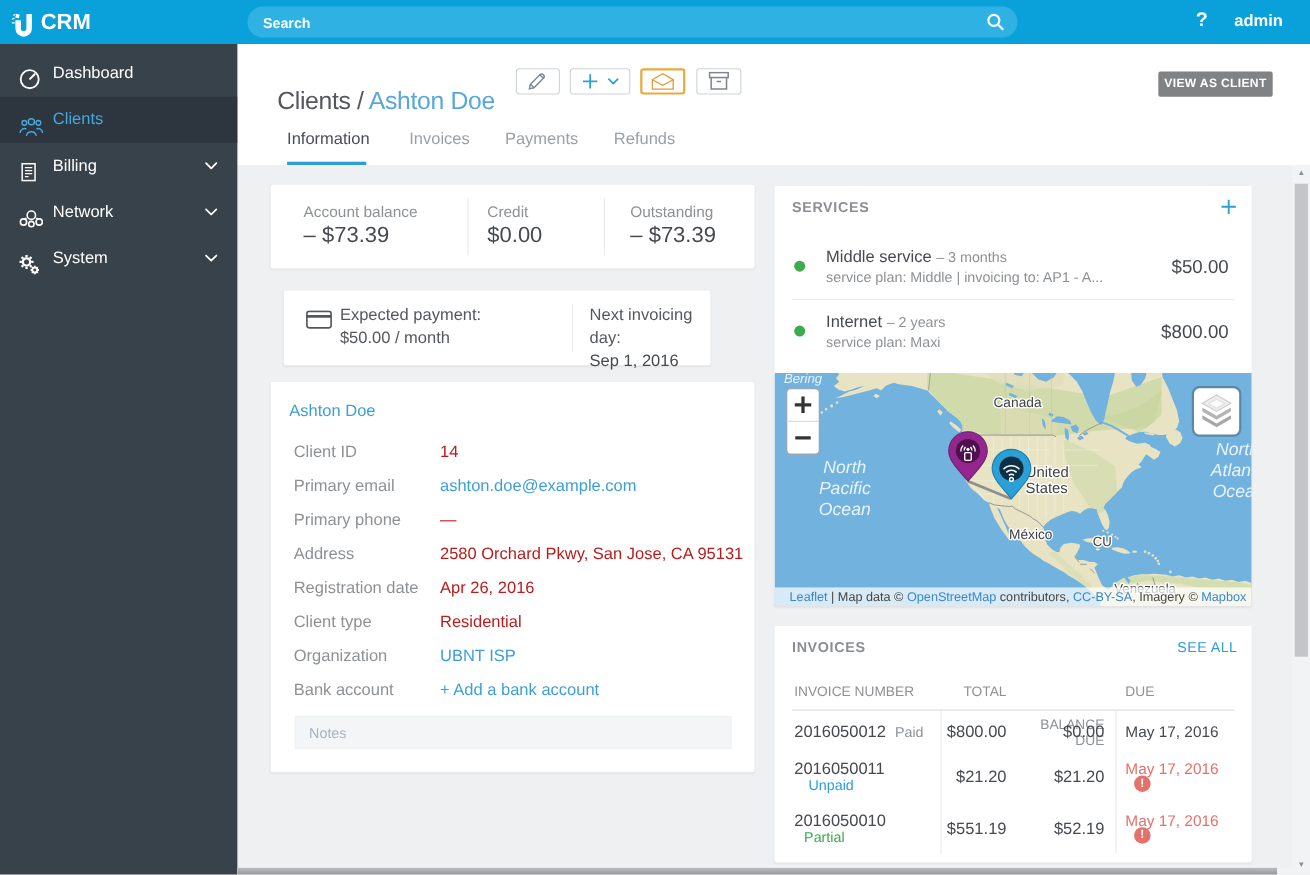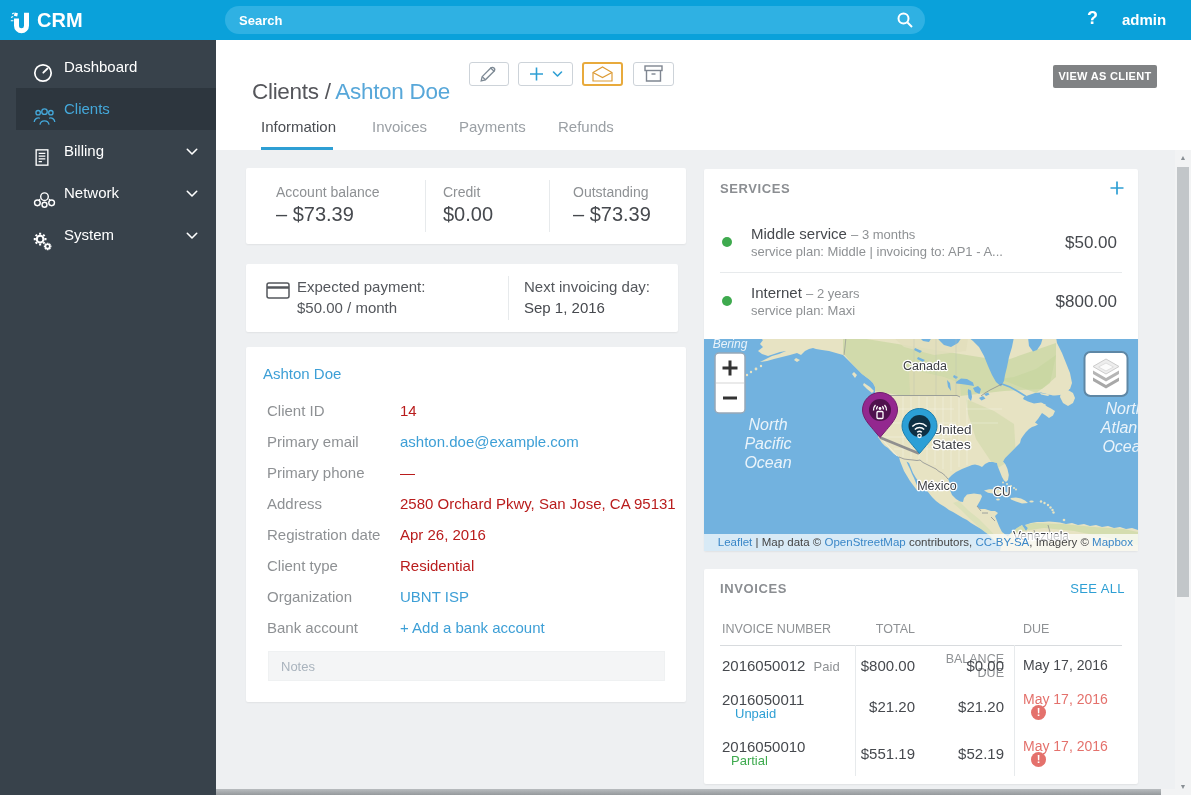--- a/index.html
+++ b/index.html
@@ -15,21 +15,21 @@
 #help-q { position:absolute; left:1087px; top:8px; color:#fff; font-size:18px; font-weight:bold; }
 #admin { position:absolute; left:1122px; top:11px; color:#fff; font-size:15px; font-weight:bold; }
 
 
 #sidebar { position:absolute; left:0; top:40px; width:216px; height:755px; background:#38424b; }
 .nav-item { position:relative; height:42px; line-height:42px; color:#fff; font-size:15px; }
 .nav-item .icon { position:absolute; left:17px; top:50%; transform:translateY(-50%); width:20px; height:20px; }
 .nav-item .lbl { position:absolute; left:48px; top:0; }
 .nav-item .chev { position:absolute; right:18px; top:50%; transform:translateY(-50%); }
 .nav-item.active { background:#2d363e; color:#44a8da; }
-#nav { padding-top:6px;padding-left:16px; }
+#nav { padding-top:6px; }
 
 
 #header { position:absolute; left:216px; top:40px; width:975px; height:110px; background:#fff; }
 #crumb { position:absolute; left:36px; top:20px; font-size:22.5px; color:#55565b; letter-spacing:-0.3px;margin-top:19px; }
 #crumb .blue { color:#57a7d9; }
 .hbtn { position:absolute; top:22px; height:24px; border:1px solid #cdd3d9; border-radius:3px; background:#fff; }
 #btn-edit { left:253px; width:40px; }
 #btn-add { left:302px; width:55px; }
 #btn-mail { left:366px; width:41px; border:2px solid #e8aa3c; }
 #btn-arch { left:417px; width:41px; }
@@ -42,21 +42,21 @@
 #content { position:absolute; left:216px; top:150px; width:975px; height:645px; background:#eef0f2; }
 .card { position:absolute; background:#fff; border-radius:2px; box-shadow:0 1px 2px rgba(0,0,0,0.06); }
 .dtext { color:#46494e; }
 .blink { color:#3d9fd6; }
 
 #card-balance { left:30px; top:18px; width:440px; height:76px; }
 #card-balance .vr { position:absolute; top:12px; bottom:12px; width:1px; background:#e7eaec; }
 #card-balance .lab { position:absolute; top:16px; font-size:14px; color:#8e9194; }
 #card-balance .val { position:absolute; top:35px; font-size:20px; color:#46494e; }
 
-#card-pay { left:30px; top:114px; width:432px; height:68px; }
+#card-pay { left:42px; top:114px; width:388px; height:68px; }
 #card-pay .vr { position:absolute; left:262px; top:12px; bottom:12px; width:1px; background:#e7eaec; }
 #card-pay div.tx { position:absolute; font-size:15px; color:#54575c; line-height:21px; }
 
 #card-info { left:30px; top:197px; width:440px; height:355px; font-size:15px; }
 #card-info .row-l { position:absolute; left:21px; color:#8e9194; }
 #card-info .row-v { position:absolute; left:154px; color:#b91c1c; }
 #notesbox { position:absolute; left:22px; top:304px; width:397px; height:30px; background:#f4f5f6; border:1px solid #eff1f2; color:#a9b3bd; font-size:13px; padding:7px 0 0 12px; }
 
 #card-services { left:488px; top:19px; width:434px; height:382px; }
 #card-invoices { left:488px; top:419px; width:434px; height:215px; }

